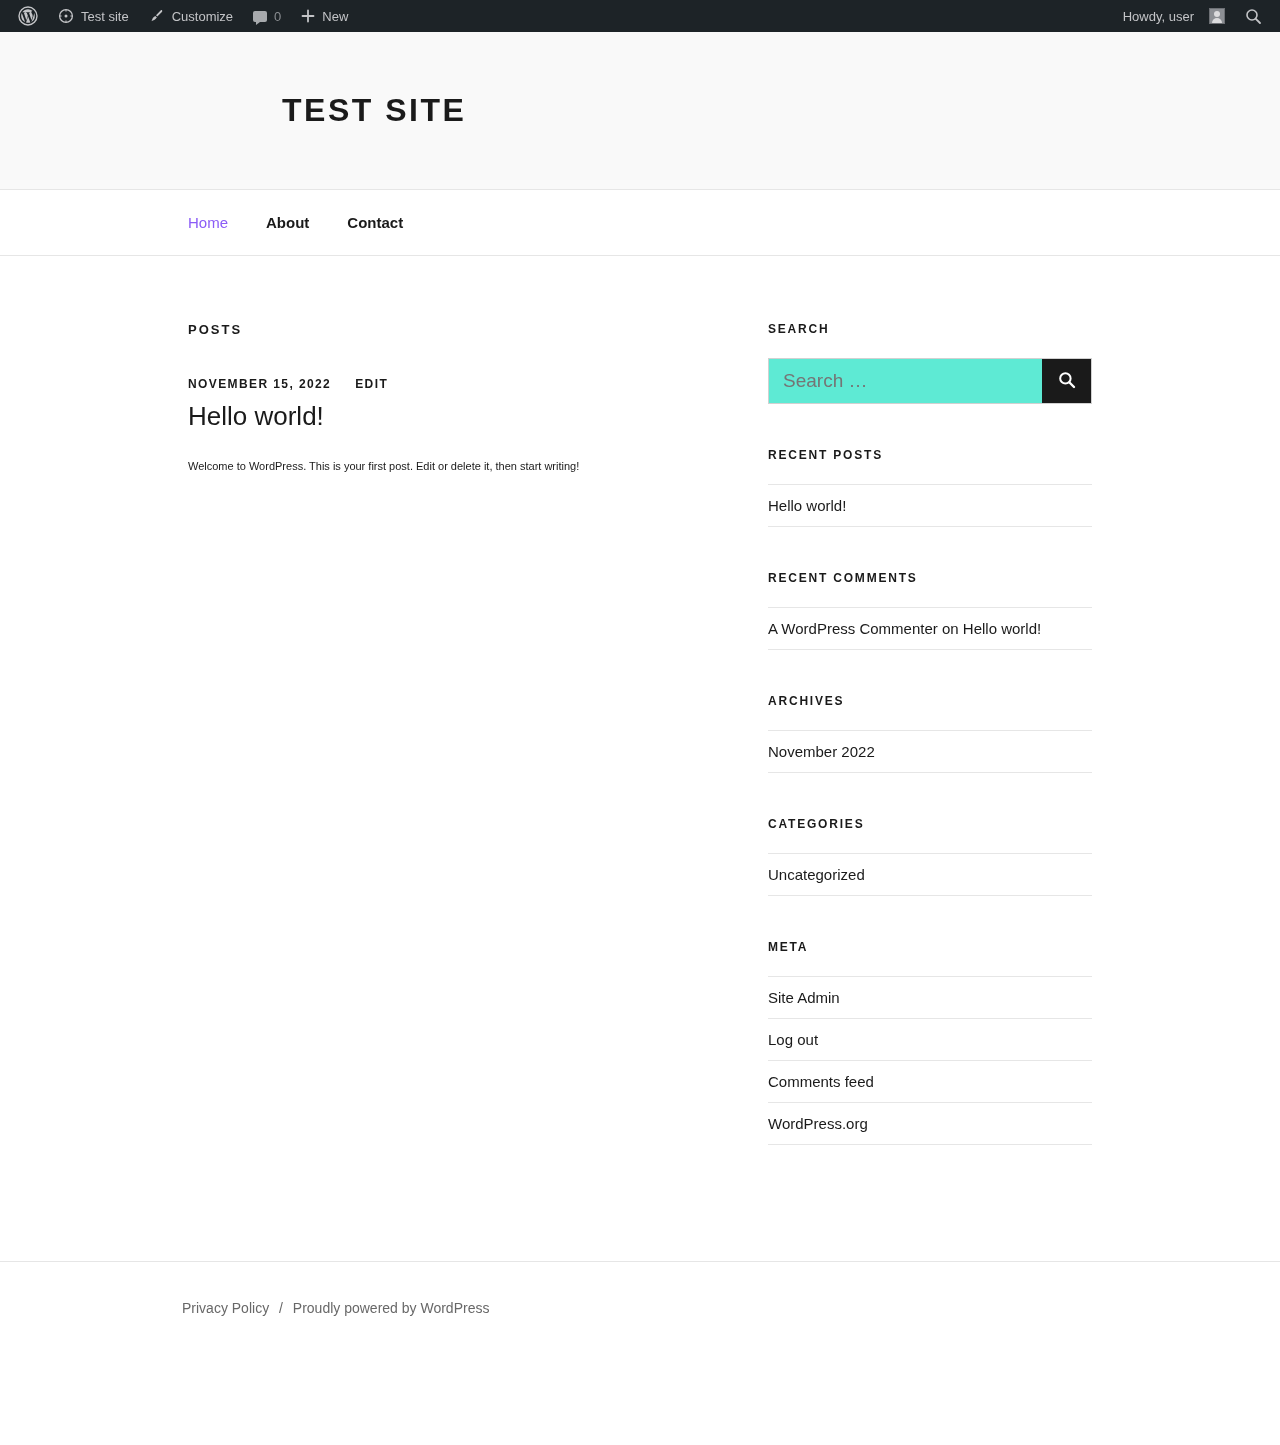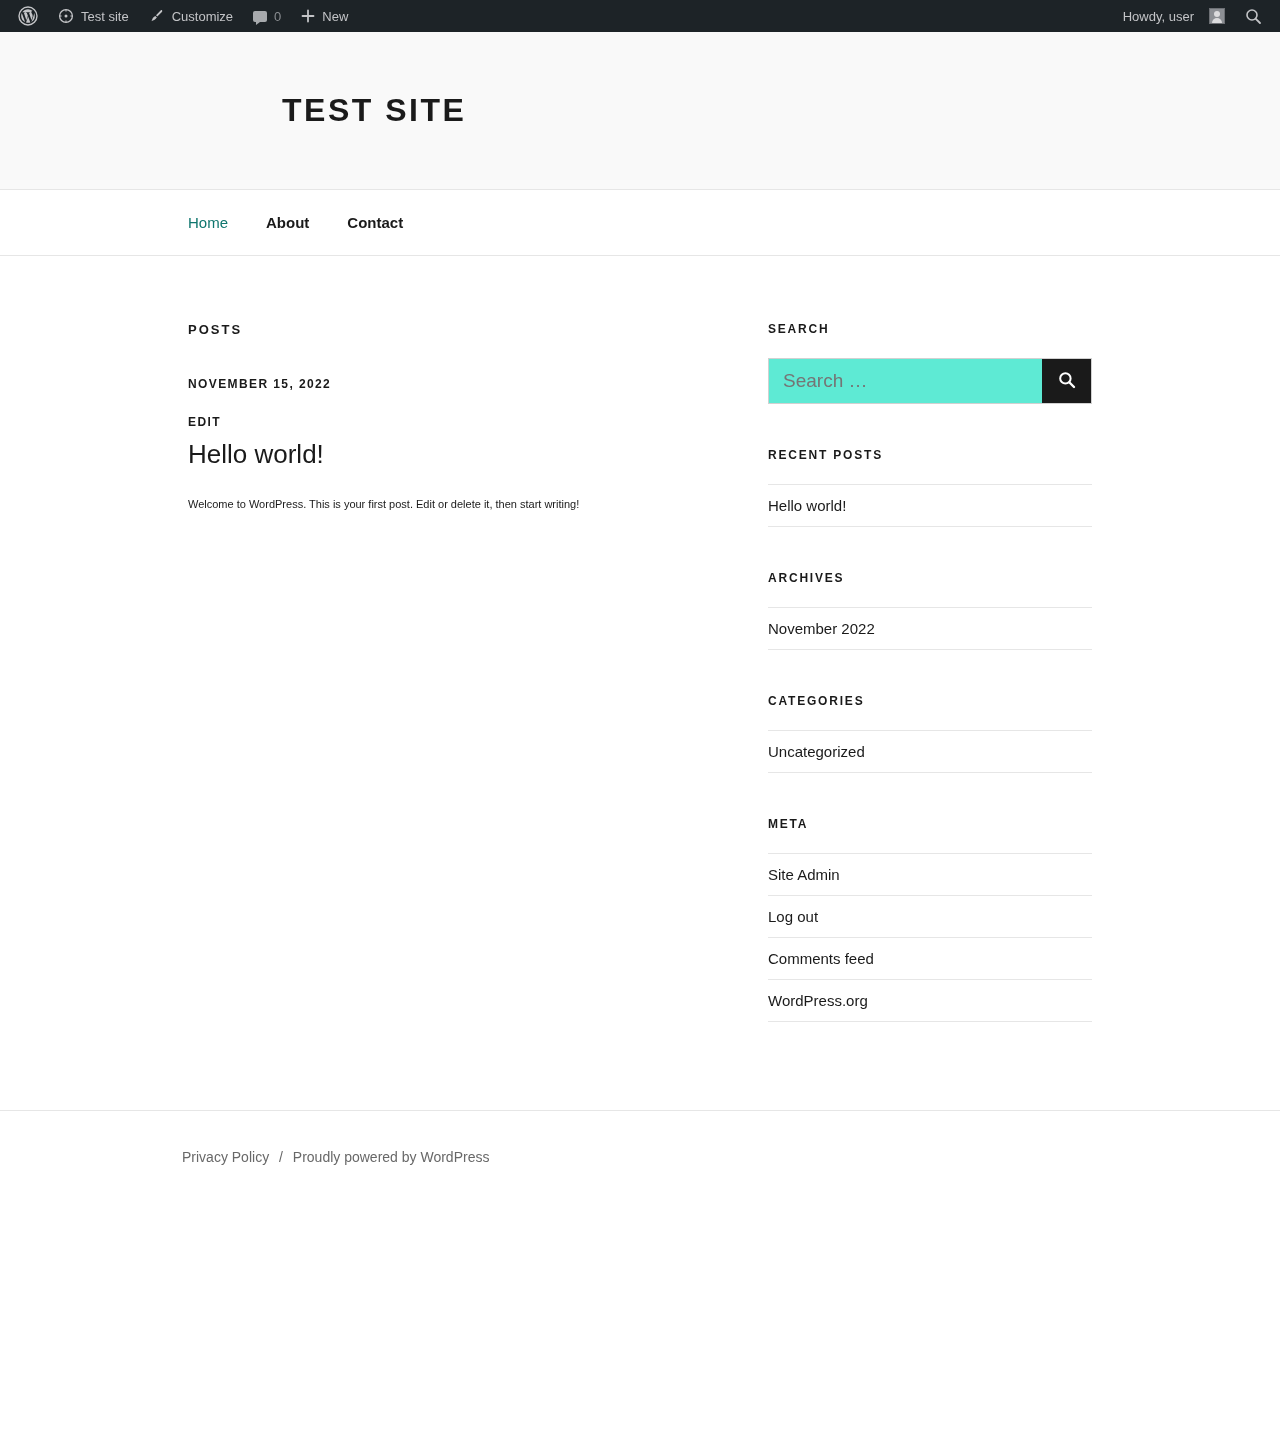--- a/index.html
+++ b/index.html
@@ -112,21 +112,21 @@
   #site-nav li { margin: 0; }
   #site-nav a {
     display: block;
     padding: 0 24px 0 0;
     margin-right: 14px;
     font-size: 15px;
     text-decoration: none;
     color: #1a1a1a;
     font-weight: bold;
   }
-  #site-nav a.current { color: #0f766e; font-weight: normal; }
+  #site-nav a.current { color: #8b5cf6; font-weight: normal; }
 
   
   #content-area {
     display: flex;
     padding-top: 66px;
     padding-bottom: 80px;
   }
   #primary { width: 580px; margin-left: 188px; }
   #secondary { width: 324px; margin-left: 0; padding-left: 0; }
   #secondary { margin-left: 0; }
@@ -141,21 +141,20 @@
   }
   .entry-meta {
     font-size: 12px;
     letter-spacing: 1.4px;
     font-weight: bold;
     text-transform: uppercase;
     margin-bottom: 10px;
     display: flex;
     gap: 24px;
     align-items: baseline;
-    flex-direction: column;
   }
   .entry-meta a { color: #1a1a1a; text-decoration: none; }
   .entry-title {
     font-size: 26px;
     font-weight: normal;
     margin: 0 0 26px 0;
     color: #1a1a1a;
   }
   .entry-content p {
     font-size: 11px;
@@ -218,20 +217,21 @@
   }
   .comment-item { color: #1a1a1a; }
   .comment-item .on { color: #1a1a1a; }
 
   
   #site-footer {
     border-top: 1px solid #e6e6e6;
     padding: 38px 0 44px 0;
     font-size: 14px;
     color: #686868;
+    margin-top: 28px;
   }
   #site-footer .inner-f { margin-left: 182px; }
   #site-footer a { color: #686868; text-decoration: none; }
   .sep { margin: 0 6px; }
 </style>
 </head>
 <body>
 
 <div id="admin-bar">
   <div class="ab-item wp-logo">
@@ -361,20 +361,30 @@
 
     <section class="widget">
       <h4 class="widget-title">Recent Posts</h4>
       <ul>
         <li>
           <a href="#">Hello world!</a>
         </li>
       </ul>
     </section>
 
+    <section class="widget">
+      <h4 class="widget-title">Recent Comments</h4>
+      <ul>
+        <li class="comment-item">
+          <span>A WordPress Commenter</span>
+          <span class="on">on</span>
+          <a href="#">Hello world!</a>
+        </li>
+      </ul>
+    </section>
 
     <section class="widget">
       <h4 class="widget-title">Archives</h4>
       <ul>
         <li>
           <a href="#">November 2022</a>
         </li>
       </ul>
     </section>
 

